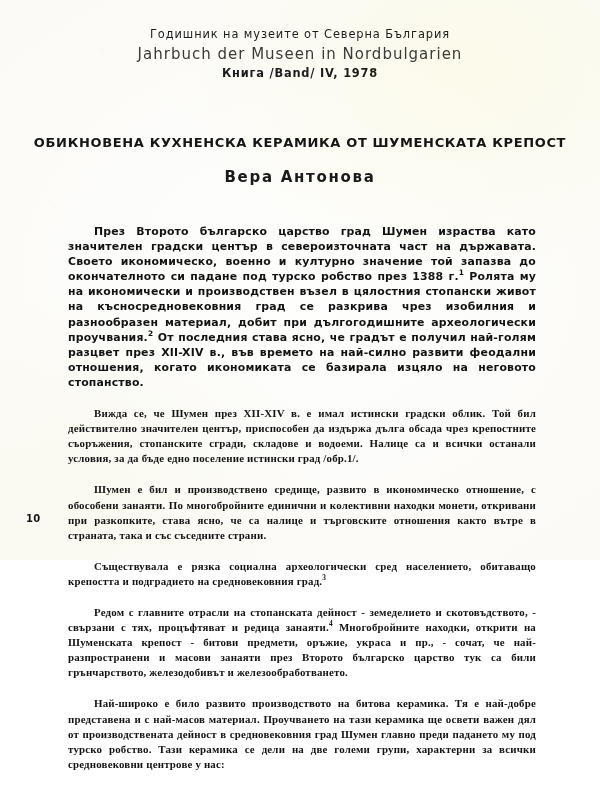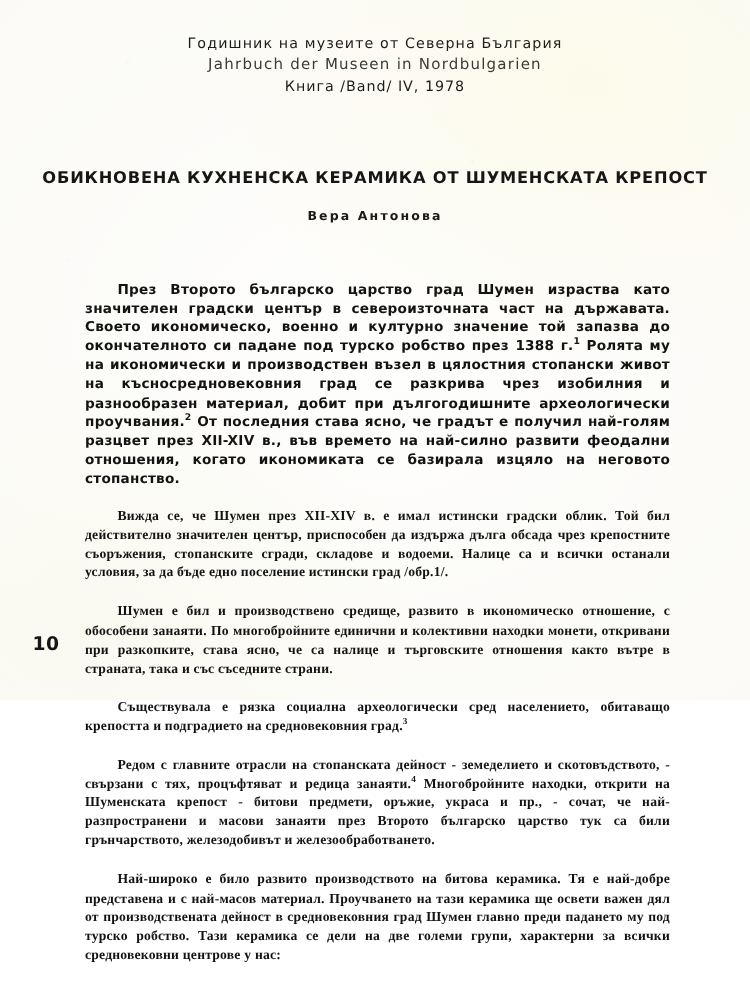--- a/index.html
+++ b/index.html
@@ -51,43 +51,43 @@
     text-align: center;
   }
   .mast-line {
     font-family: "DejaVu Sans", sans-serif;
     color: #1c1c1c;
     letter-spacing: .9px;
     line-height: 1.48;
     white-space: nowrap;
   }
   .mast-1 { font-size: 11.4px; font-weight: 400; }
-  .mast-2 { font-size: 12px; font-weight: 400; color: #3b3a36; letter-spacing: 1.0px; }
-  .mast-3 { font-size: 11.4px; font-weight: 400; letter-spacing: .8px; }
+  .mast-2 { font-size: 15px; font-weight: 400; color: #3b3a36; letter-spacing: 1.0px; }
+  .mast-3 { font-size: 11.4px; font-weight: 700; letter-spacing: .8px; }
 
   
   #article-title {
     position: absolute;
     left: 0;
     right: 0;
     top: 126px;
     text-align: center;
     font-size: 13px;
     font-weight: 700;
     letter-spacing: .65px;
     color: #161616;
     white-space: nowrap;
   }
   #article-author {
     position: absolute;
     left: 0;
     right: 0;
     top: 168px;
     text-align: center;
-    font-size: 10px;
+    font-size: 15px;
     font-weight: 700;
     letter-spacing: 1.7px;
     color: #1a1a1a;
   }
 
   
   #body-text {
     position: absolute;
     left: 52px;
     top: 208px;
@@ -110,21 +110,21 @@
     line-height: 0;
     vertical-align: super;
     font-weight: 700;
   }
 
   
   #folio {
     position: absolute;
     left: 26px;
     bottom: 36px;
-    font-size: 15px;
+    font-size: 10px;
     font-weight: 700;
     color: #151515;
     letter-spacing: .4px;
   }
 </style>
 </head>
 <body>
 
 <div id="page">
 

